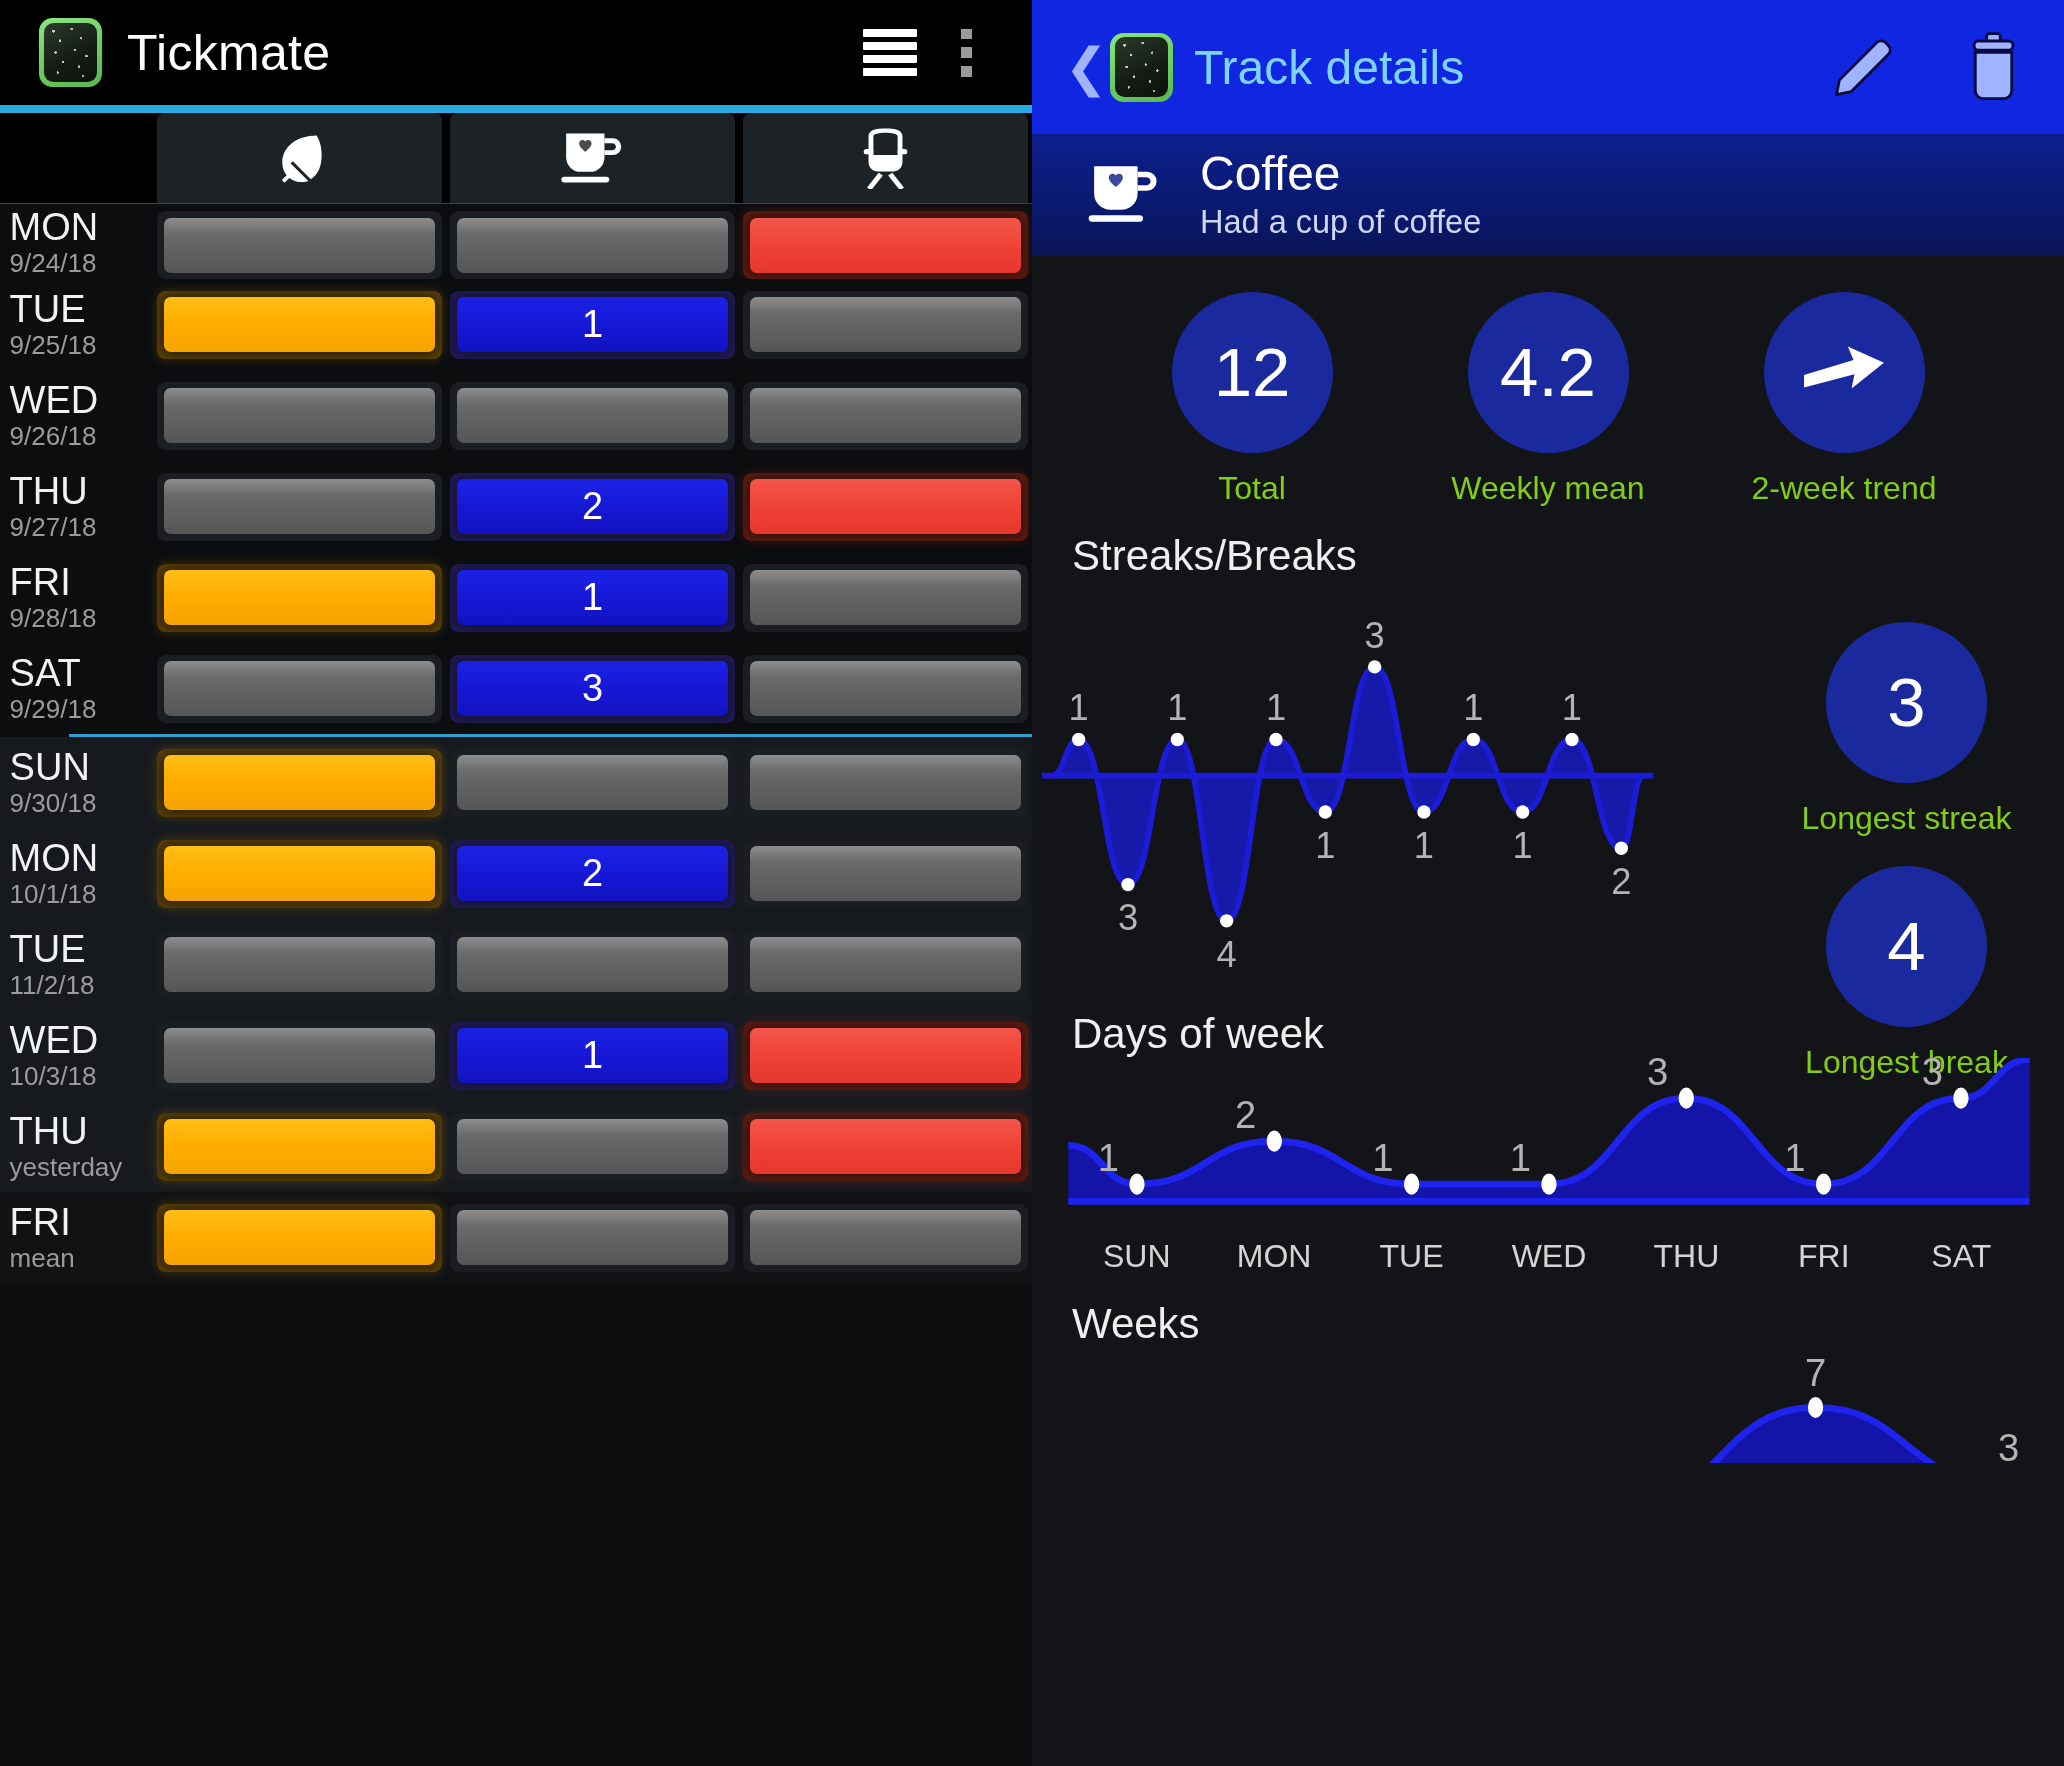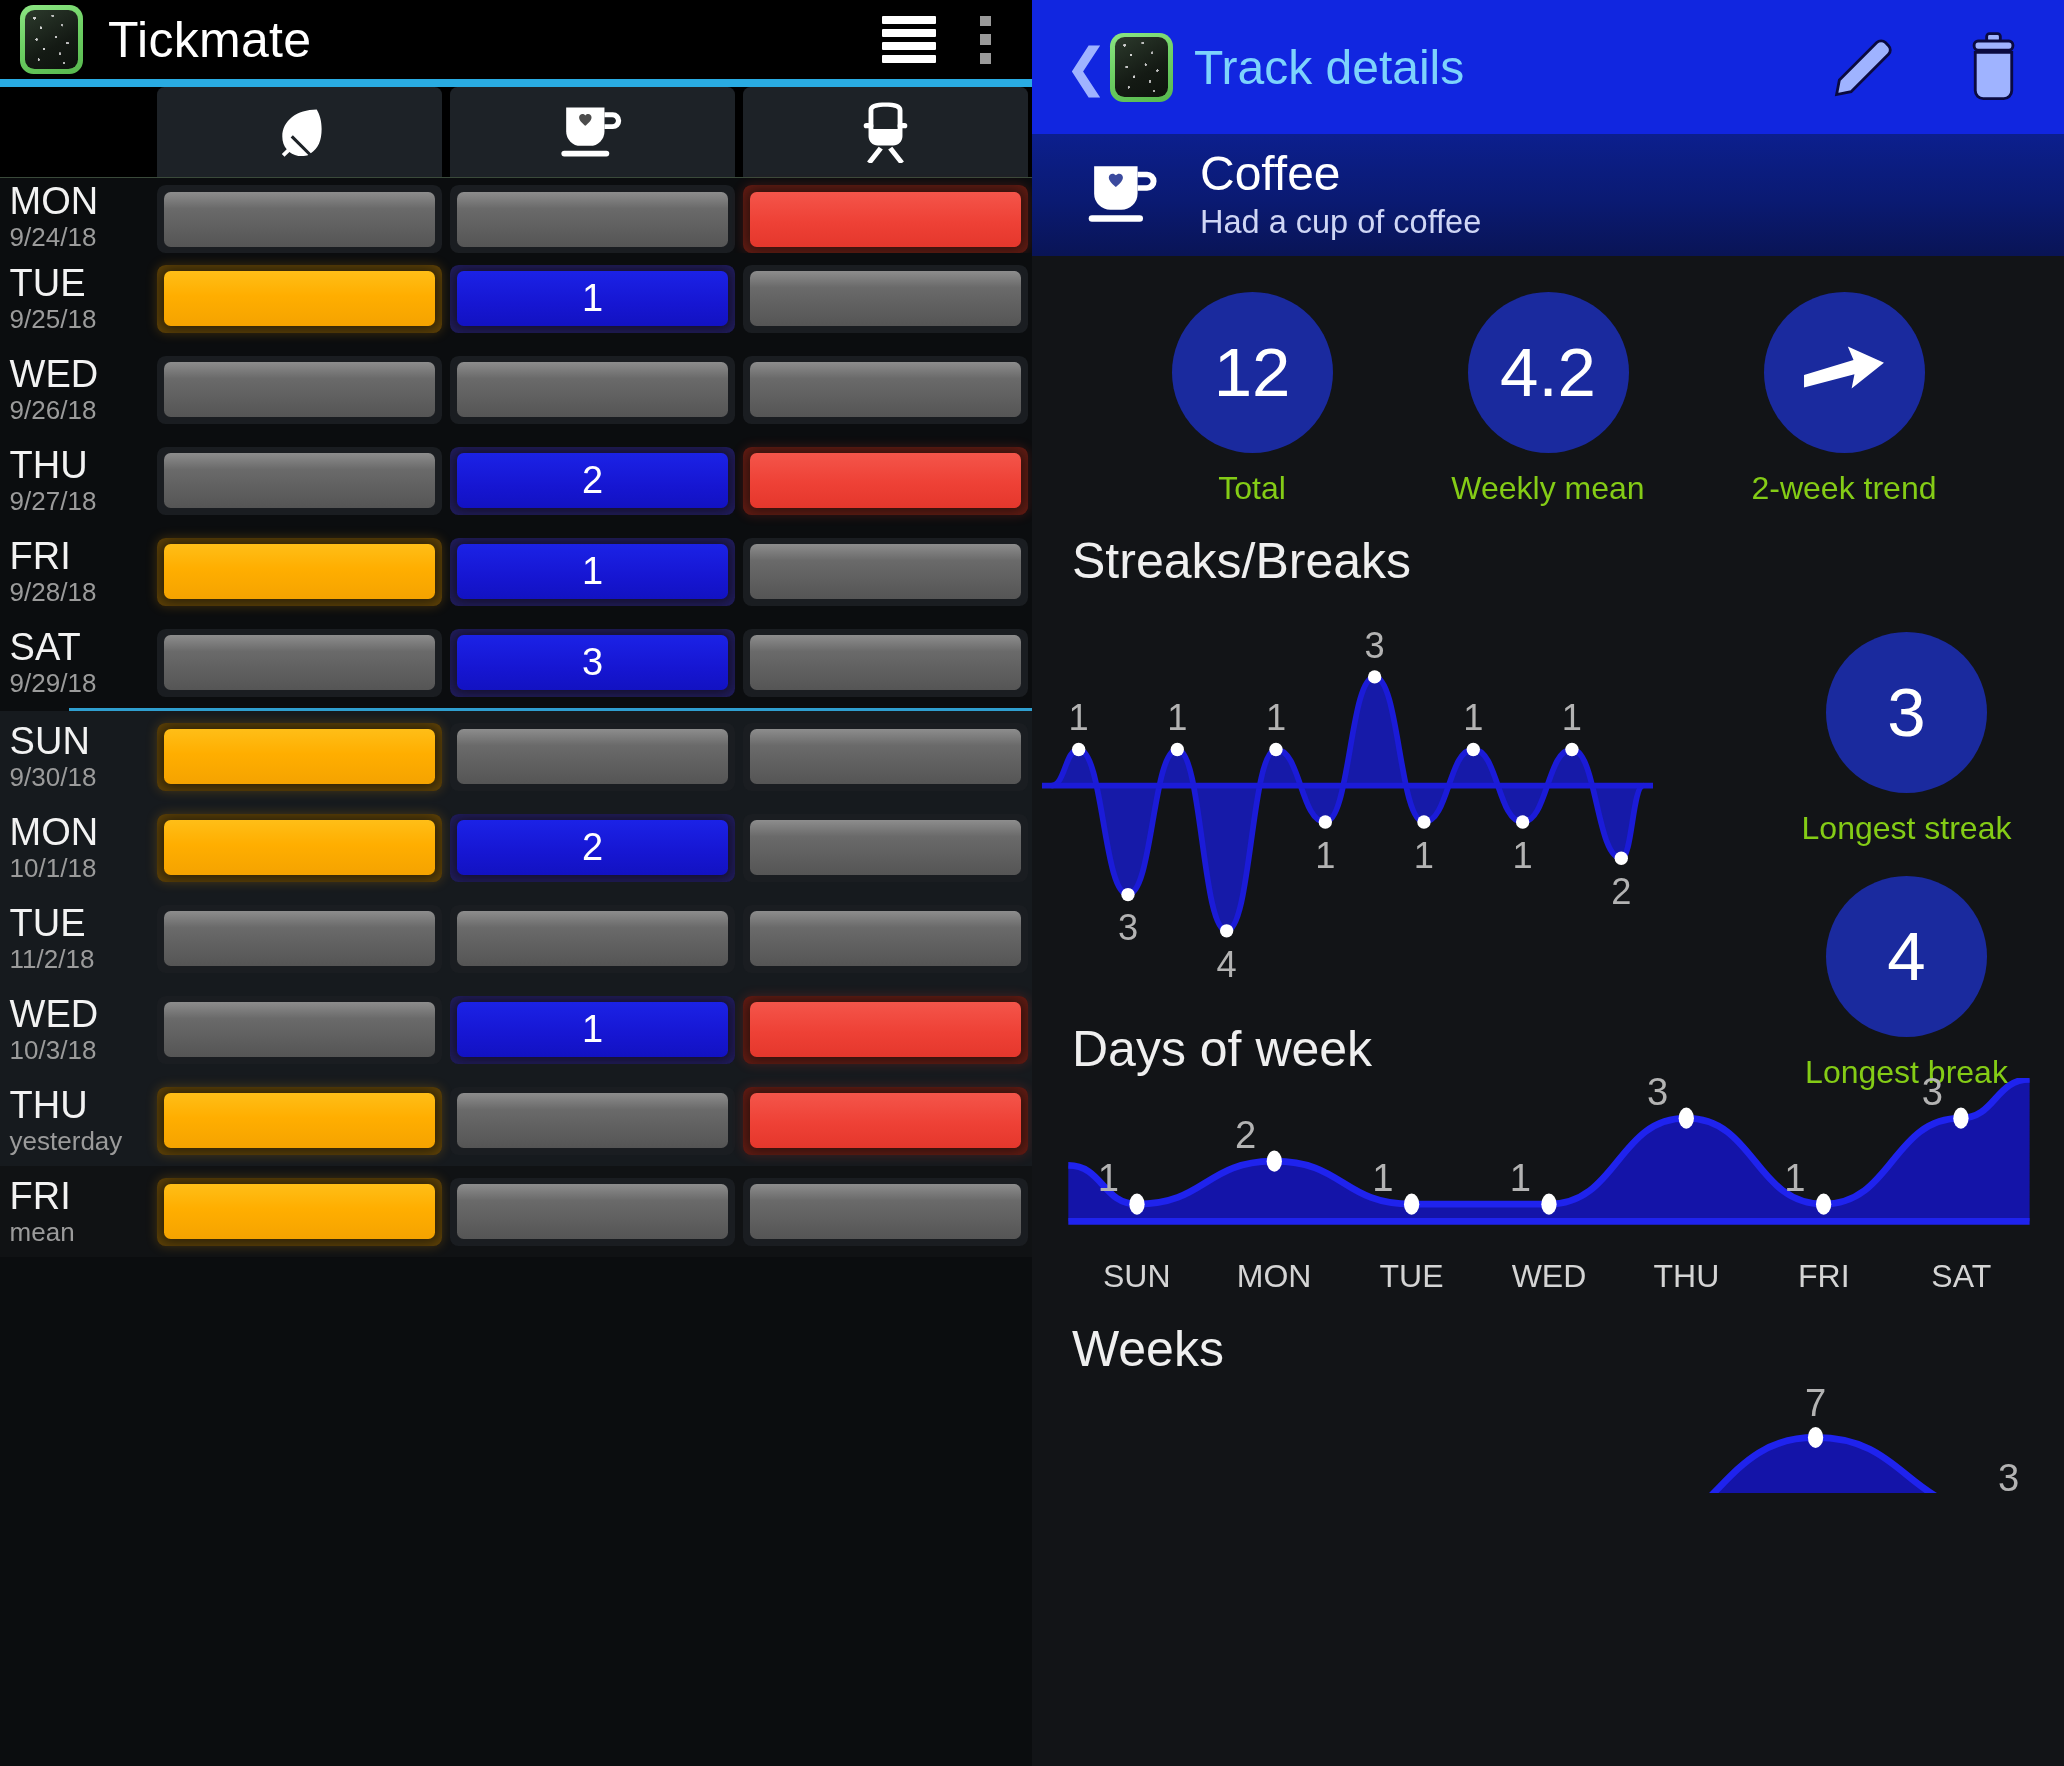--- a/index.html
+++ b/index.html
@@ -8,22 +8,22 @@
     background: #000;
     font-family: "Liberation Sans", sans-serif;
     overflow: hidden;
   }
   .app { display: flex; width: 2065px; height: 1766px; }
 
   
   .left { width: 1032px; height: 1766px; background: #0b0d0f; position: relative; overflow: hidden; }
 
   .lbar {
-    height: 79px; background: #000; display: flex; align-items: center;
-    padding: 0 20px; position: relative;
+    height: 105px; background: #000; display: flex; align-items: center;
+    padding: 0 39px; position: relative;
   }
   .applogo {
     width: 63px; height: 69px; border-radius: 13.4px;
     background: linear-gradient(160deg,#8ce583 0%,#6fd165 45%,#57b84e 100%);
     padding: 4.8px; flex: none; position: relative;
   }
   .applogo .inner {
     width: 100%; height: 100%; border-radius: 9.6px;
     background: linear-gradient(150deg,#2c3a2c 0%,#141a14 60%,#0d120d 100%);
     position: relative; overflow: hidden;
@@ -111,21 +111,21 @@
   .stats { padding: 36px 0 0 0; }
   .statrow { display: flex; justify-content: center; gap: 59px; }
   .stat { width: 237px; text-align: center; }
   .circle {
     width: 161px; height: 161px; border-radius: 50%; background: #1a2a9e;
     margin: 0 auto; display: flex; align-items: center; justify-content: center;
     color: #fff; font-size: 69px; line-height: 69px;
   }
   .statlabel { color: #84cc16; font-size: 32px; margin-top: 17px; }
 
-  .sectitle { color: #efefef; font-size: 50px; margin: 25px 0 0 40px; }
+  .sectitle { color: #efefef; font-size: 42px; margin: 25px 0 0 40px; }
 
   .chartarea { position: relative; }
 
   .sidecircles { position: absolute; right: 38px; top: 42px; }
   .sidecircles .stat { width: 239px; }
   .sidecircles .stat + .stat { margin-top: 29px; }
 
   .dowlabels { display: flex; margin: 3.8px 0 0 36px; width: 962px; }
   .dowlabels span { flex: 1; text-align: center; color: #d4d4d4; font-size: 32px; }
 

